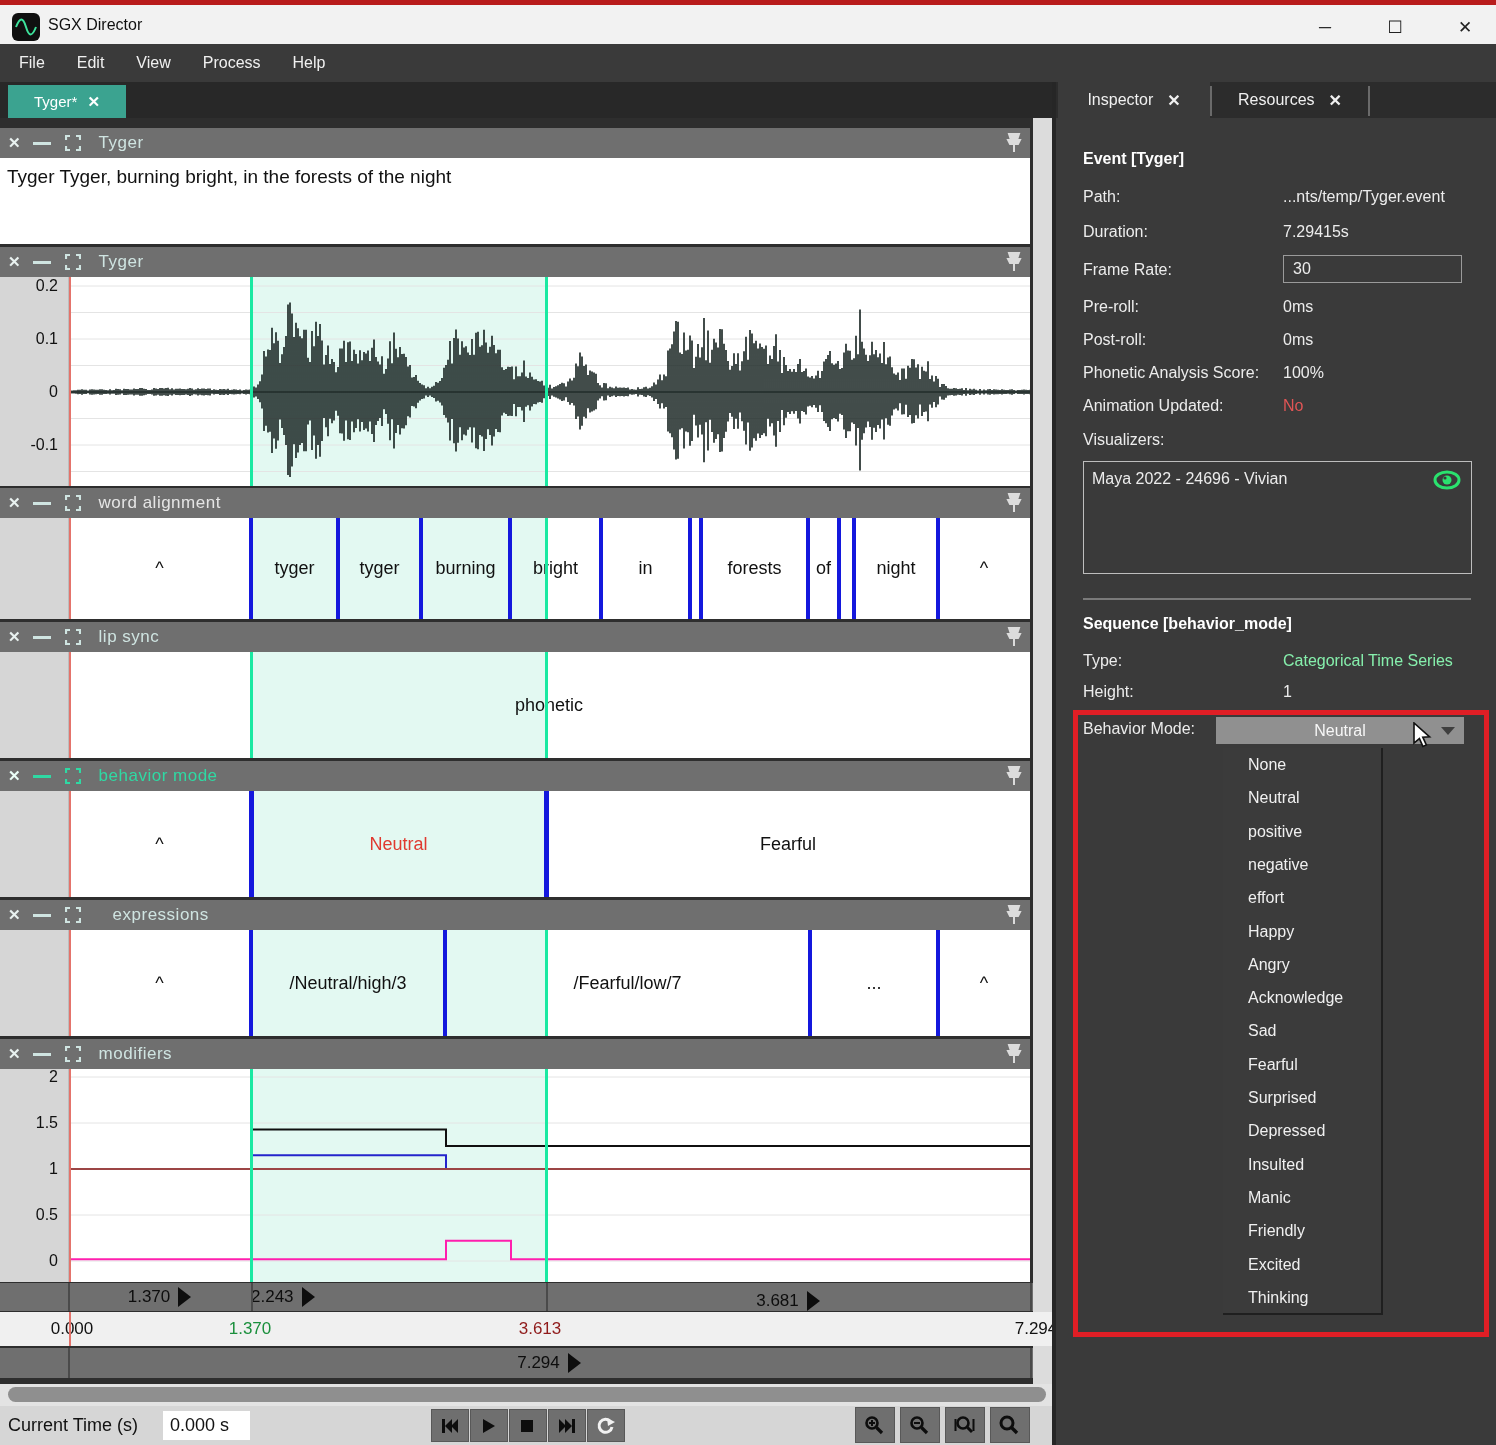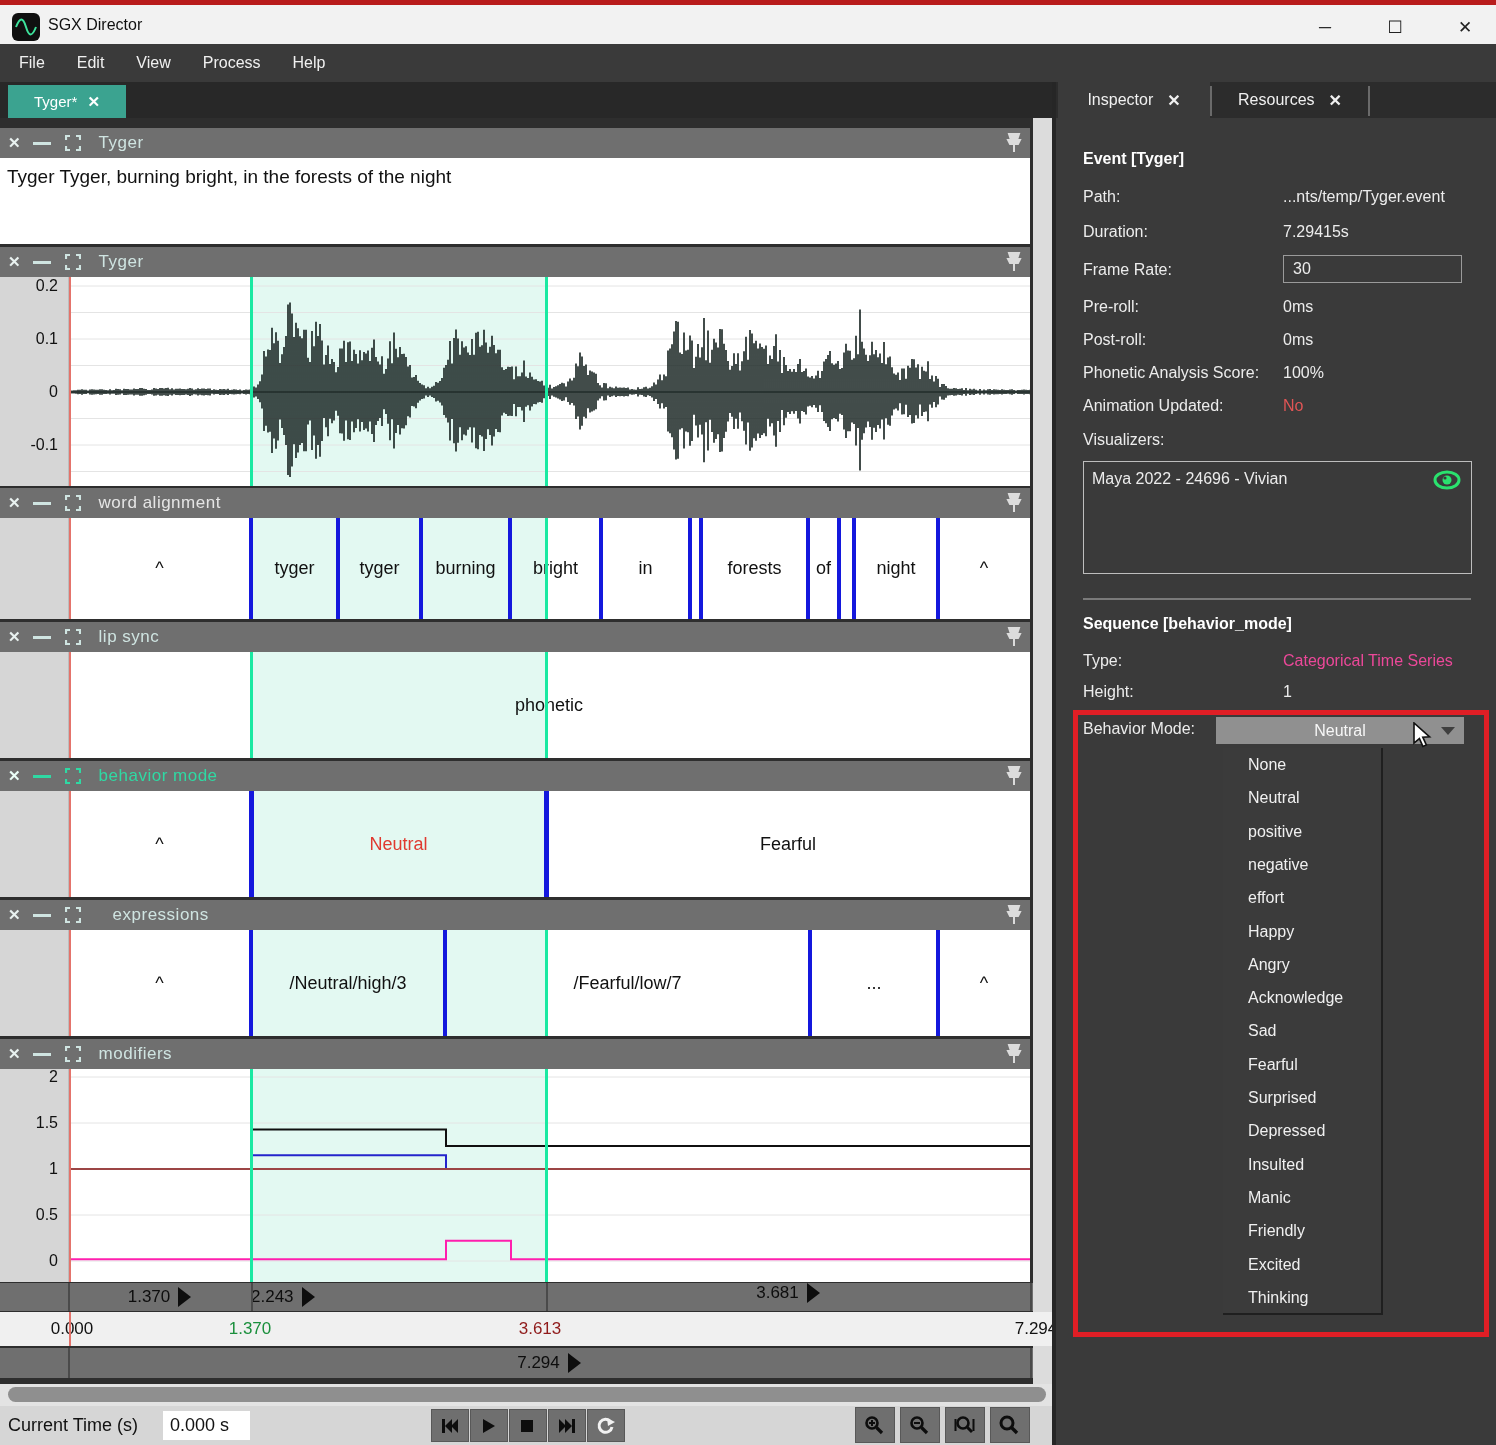--- a/index.html
+++ b/index.html
@@ -254,21 +254,21 @@
       </div>
       <div style="position: absolute; left: 0px; top: 1283px; width: 1052px; height: 28px; background: rgb(111, 111, 111);">
         <div style="position: absolute; left: 68px; top: 0px; width: 183px; height: 28px; display: flex; align-items: center; justify-content: center; gap: 8px; font-size: 17px; color: rgb(13, 13, 13);">
           <span>1.370</span>
           <span class="tri"></span>
         </div>
         <div style="position: absolute; left: 251px; top: 0px; width: 295px; height: 28px; display: flex; align-items: center; justify-content: flex-start; gap: 8px; font-size: 17px; color: rgb(13, 13, 13);">
           <span>2.243</span>
           <span class="tri"></span>
         </div>
-        <div style="position: absolute; left: 546px; top: 0px; width: 484px; height: 28px; display: flex; align-items: flex-start; justify-content: center; gap: 8px; font-size: 17px; color: rgb(13, 13, 13);">
+        <div style="position: absolute; left: 546px; top: 0px; width: 484px; height: 28px; display: flex; align-items: flex-end; justify-content: center; gap: 8px; font-size: 17px; color: rgb(13, 13, 13);">
           <span>3.681</span>
           <span class="tri"></span>
         </div>
         <div style="position: absolute; left: 68px; top: 0px; width: 2px; height: 28px; background: rgb(74, 74, 74);"></div>
         <div style="position: absolute; left: 251px; top: 0px; width: 2px; height: 28px; background: rgb(74, 74, 74);"></div>
         <div style="position: absolute; left: 546px; top: 0px; width: 2px; height: 28px; background: rgb(74, 74, 74);"></div>
         <div style="position: absolute; left: 1030px; top: 0px; width: 2px; height: 28px; background: rgb(74, 74, 74);"></div>
       </div>
       <div style="position: absolute; left: 0px; top: 1348px; width: 1052px; height: 30px; background: rgb(111, 111, 111);">
         <div style="position: absolute; left: 68px; top: 0px; width: 962px; height: 30px; display: flex; align-items: center; justify-content: center; gap: 8px; font-size: 17px; color: rgb(13, 13, 13);">
@@ -391,21 +391,21 @@
       <div style="position: absolute; left: 8px; top: 8px; font-size: 16px; color: rgb(236, 236, 236);">Maya 2022 - 24696 - Vivian</div>
       <svg width="28" height="20" style="position: absolute; right: 10px; top: 8px;">
         <ellipse cx="14" cy="10" rx="12" ry="8" stroke="#2ae26e" stroke-width="3" fill="none"></ellipse>
         <circle cx="14" cy="10" r="4.5" fill="#2ae26e"></circle>
         <circle cx="12" cy="8" r="1.6" fill="#3a3a3a"></circle>
       </svg>
     </div>
     <div style="position: absolute; left: 1083px; top: 598px; width: 388px; height: 2px; background: rgb(122, 122, 122);"></div>
     <div style="position: absolute; left: 1083px; top: 615px; font-size: 16px; font-weight: bold; color: rgb(255, 255, 255);">Sequence [behavior_mode]</div>
     <div style="position: absolute; left: 1083px; top: 652px; font-size: 16px; color: rgb(236, 236, 236);">Type:</div>
-    <div style="position: absolute; left: 1283px; top: 652px; font-size: 16px; color: #ec4899; text-align: center;">Categorical Time Series</div>
+    <div style="position: absolute; left: 1283px; top: 652px; font-size: 16px; color: #86efac; text-align: center;">Categorical Time Series</div>
     <div style="position: absolute; left: 1083px; top: 683px; font-size: 16px; color: rgb(236, 236, 236);">Height:</div>
     <div style="position: absolute; left: 1283px; top: 683px; font-size: 16px; color: rgb(236, 236, 236);">1</div>
     <div style="position: absolute; left: 1083px; top: 720px; font-size: 16px; color: rgb(236, 236, 236);">Behavior Mode:</div>
     <div style="position: absolute; left: 1216px; top: 717px; width: 248px; height: 27px; background: rgb(144, 144, 144); display: flex; align-items: center; justify-content: center; color: rgb(247, 247, 247); font-size: 16px;">Neutral<div style="position: absolute; right: 9px; top: 10px; width: 0px; height: 0px; border-left: 7px solid transparent; border-right: 7px solid transparent; border-top: 8px solid rgb(63, 63, 63);"></div></div>
     <div style="position: absolute; left: 1223px; top: 748px; width: 160px; height: 567px; background: rgb(59, 59, 59); border-right: 2px solid rgb(31, 31, 31); border-bottom: 2px solid rgb(31, 31, 31); box-sizing: border-box;">
       <div style="position: absolute; left: 0px; top: 0px; width: 100%; height: 33px; line-height: 33px; padding-left: 25px; box-sizing: border-box; color: rgb(240, 240, 240); font-size: 16px;">None</div>
       <div style="position: absolute; left: 0px; top: 33.3px; width: 100%; height: 33px; line-height: 33px; padding-left: 25px; box-sizing: border-box; color: rgb(240, 240, 240); font-size: 16px;">Neutral</div>
       <div style="position: absolute; left: 0px; top: 66.6px; width: 100%; height: 33px; line-height: 33px; padding-left: 25px; box-sizing: border-box; color: rgb(240, 240, 240); font-size: 16px;">positive</div>
       <div style="position: absolute; left: 0px; top: 99.9px; width: 100%; height: 33px; line-height: 33px; padding-left: 25px; box-sizing: border-box; color: rgb(240, 240, 240); font-size: 16px;">negative</div>
       <div style="position: absolute; left: 0px; top: 133.2px; width: 100%; height: 33px; line-height: 33px; padding-left: 25px; box-sizing: border-box; color: rgb(240, 240, 240); font-size: 16px;">effort</div>

